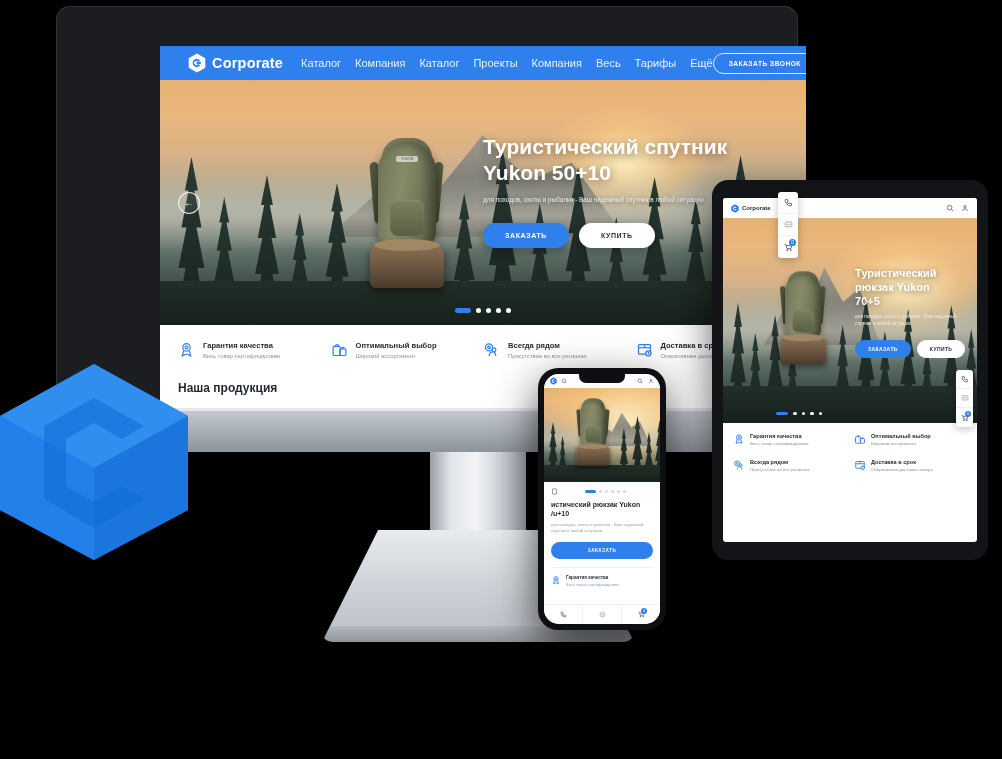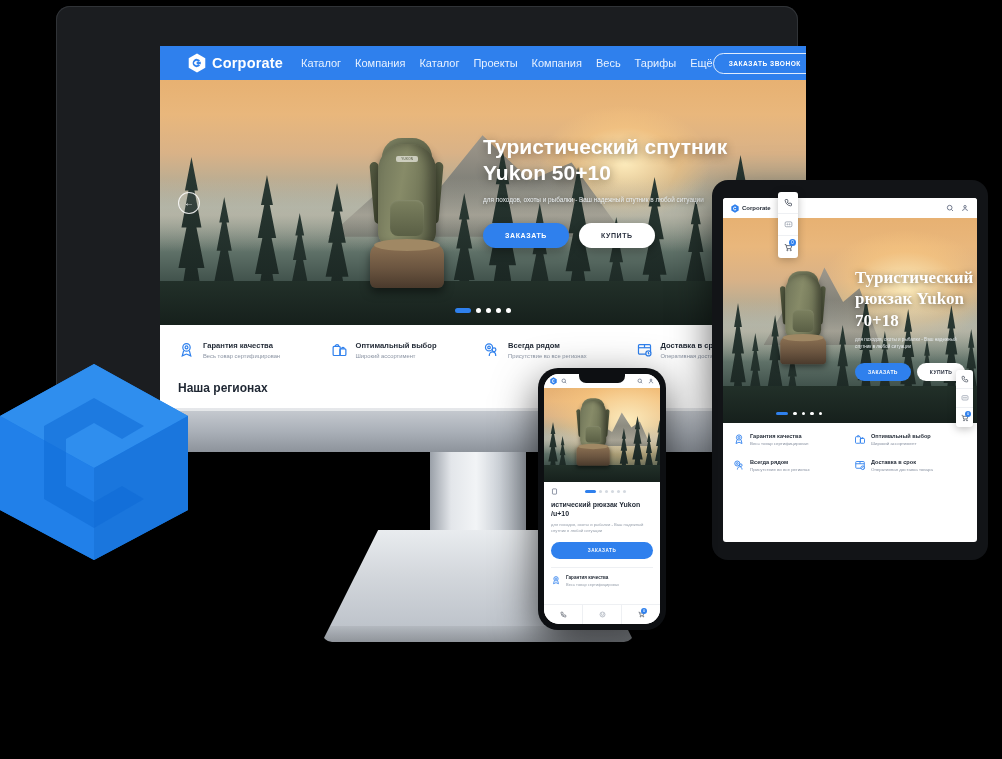--- a/index.html
+++ b/index.html
@@ -194,21 +194,21 @@
     z-index:4;
   }
   .tablet-screen{
     position:absolute; left:11px; top:18px; width:254px; height:344px;
     overflow:hidden; background:#fff; border-radius:3px;
   }
   .tb-topbar{ height:20px; background:#fff; display:flex; align-items:center; padding:0 8px;}
   .tb-brand{ display:flex; align-items:center; gap:3px;}
   .tb-hero{ position:relative; height:205px; overflow:hidden;}
   .tb-copy{ position:absolute; left:52%; top:24%; width:43%;}
-  .tb-title{ color:#fff; font-size:17px; line-height:1.25; font-weight:700; text-shadow:0 1px 6px rgba(0,0,0,.5);font-family:Liberation Serif, serif;}
+  .tb-title{ color:#fff; font-size:11px; line-height:1.25; font-weight:700; text-shadow:0 1px 6px rgba(0,0,0,.5);}
   .tb-sub{ margin-top:6px; color:#e6ebee; font-size:4.6px; line-height:1.5;}
   .tb-btns{ margin-top:12px; display:flex; gap:6px;}
   .tb-btn{ border:none; border-radius:14px; font-size:5px; font-weight:700; padding:6px 13px; letter-spacing:.4px; cursor:pointer;}
   .tb-feats{ padding:10px 10px; display:grid; grid-template-columns:1fr 1fr; gap:13px 8px; background:#fff;}
   .tb-feat{ display:flex; gap:5px; align-items:flex-start;}
   .tb-feat-t{ font-size:5.6px; font-weight:700; color:#1f2733; margin-bottom:2px;}
   .tb-feat-s{ font-size:4.4px; color:#8b94a3;}
 
   
   .phone{
@@ -398,21 +398,21 @@
                 <circle cx="17.5" cy="17.5" r="3.6" fill="#fff"></circle>
               <path d="M17.5 15.6v2l1.3 1"></path>
             </svg>
             <div>
               <div class="feat-t">Доставка в срок</div>
               <div class="feat-s">Оперативная доставка товара</div>
             </div>
           </div>
         </div>
 
-        <div class="section-h">Наша регионах</div>
+        <div class="section-h">Наша продукция</div>
 
         <div class="dock">
           <div class="dock-i">
             <svg width="9" height="9" viewBox="0 0 24 24" fill="none" stroke="#3a4250" stroke-width="2">
               <path d="M5 4h4l2 5-2.5 1.5a11 11 0 0 0 5 5L15 13l5 2v4a2 2 0 0 1-2 2A16 16 0 0 1 3 6a2 2 0 0 1 2-2z"></path>
             </svg>
           </div>
           <div class="dock-i">
             <svg width="9" height="9" viewBox="0 0 24 24" fill="none" stroke="#8b94a3" stroke-width="2">
               <rect x="3" y="5" width="18" height="13" rx="3"></rect>
@@ -486,21 +486,21 @@
             <div class="bp-strap r"></div>
           <div class="bp-body"></div>
             <div class="bp-pocket"></div>
             <div class="stump"></div>
         </div>
 
         <div class="tb-copy">
           <div class="tb-title">
             <div>Туристический</div>
             <div>рюкзак Yukon</div>
-            <div>70+18</div>
+            <div>70+5</div>
           </div>
           <div class="tb-sub">для походов, охоты и рыбалки - Ваш надежный спутник в любой ситуации</div>
           <div class="tb-btns">
             <button class="tb-btn" style="background:#2f80ed;color:#fff;">ЗАКАЗАТЬ</button>
             <button class="tb-btn" style="background:#fff;color:#2b3240;">КУПИТЬ</button>
           </div>
         </div>
 
         <div class="dots" style="bottom:8px;left:30%;">
           <span class="dot active" style="width:12px;height:3.5px;"></span>

